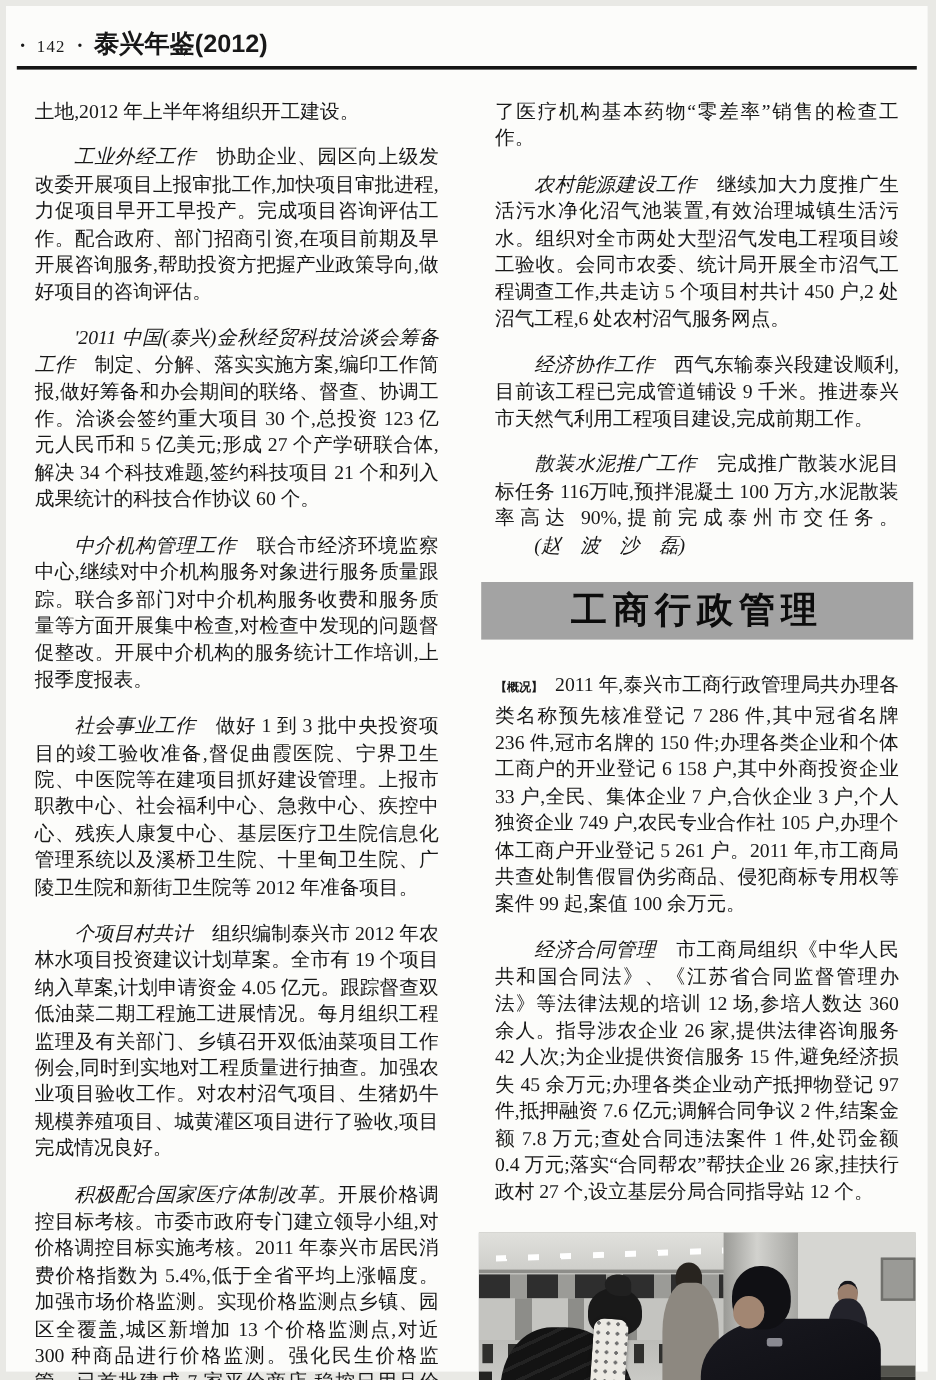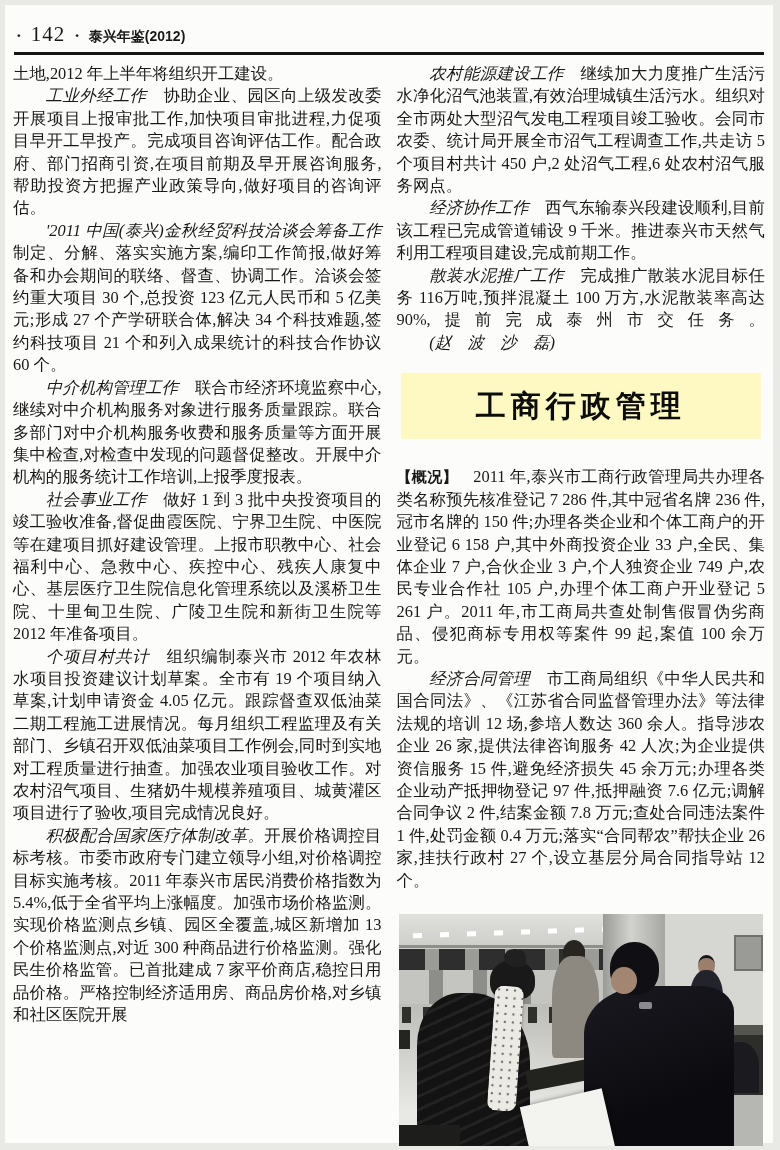--- a/index.html
+++ b/index.html
@@ -15,37 +15,37 @@
     position:absolute;left:5px;top:5px;width:768px;height:1138px;
     background:#fcfcfa;
     padding:17px 8px 0 8px;
     box-sizing:border-box;
   }
   .hdr{
     display:flex;align-items:baseline;gap:9px;
     font-size:17px;margin:0 0 5px 3px;
   }
   .hdr .dot{font-weight:bold;}
-  .hdr .pnum{font-size:21px;letter-spacing:1px;}
-  .hdr .btitle{font-family:"Liberation Sans","DejaVu Sans",sans-serif;font-weight:bold;font-size:14px;}
+  .hdr .pnum{font-size:14px;letter-spacing:1px;}
+  .hdr .btitle{font-family:"Liberation Sans","DejaVu Sans",sans-serif;font-weight:bold;font-size:21px;}
   .rule{height:3px;background:#151515;margin:0 1px 8px 1px;}
   .cols{display:flex;gap:15px;}
   .col{flex:1;font-size:16.4px;line-height:22.4px;text-align:justify;}
-  .col p{margin:0;text-indent:2em;}
+  .col p{margin:16px;text-indent:2em;}
   .col p.flush{text-indent:0;}
   .lead{font-style:italic;}
   .attribution{font-style:italic;margin-left:2em;white-space:nowrap;}
   .secbox{
-    height:66px;background:#fef9c3;
+    height:48px;background:#a3a3a3;
     margin:19px 4px 27px 4px;
     display:flex;align-items:center;justify-content:center;
     font-family:"Liberation Sans","DejaVu Sans",sans-serif;
     font-weight:bold;font-size:30px;letter-spacing:5px;color:#0c0c0c;
   }
-  .gk{font-weight:bold;font-style:normal;font-family:"Liberation Sans","DejaVu Sans",sans-serif;font-size:15px;}
+  .gk{font-weight:bold;font-style:normal;font-family:"Liberation Sans","DejaVu Sans",sans-serif;font-size:10px;}
   
   .photo{
     position:relative;margin:22px 2px 0 2px;height:232px;
     background:#b6b6b2;overflow:hidden;
   }
   .photo *{position:absolute;}
   .ph-ceiling{top:0;left:0;width:100%;height:20%;background:linear-gradient(#e0e0dc,#c6c6c2);}
   .ph-lights1{top:7%;left:4%;width:52%;height:5px;background:repeating-linear-gradient(90deg,#fff 0 9px,transparent 9px 27px);transform:rotate(-2deg);}
   .ph-lights2{top:3%;left:62%;width:36%;height:6px;background:repeating-linear-gradient(90deg,#fff 0 10px,transparent 10px 24px);}
   .ph-lights3{top:12%;left:70%;width:28%;height:5px;background:repeating-linear-gradient(90deg,#f4f4f0 0 8px,transparent 8px 22px);}
@@ -97,20 +97,21 @@
       <p class="flush"><span>土地,2012 年上半年将组织开工建设。</span></p>
       <p><span class="lead">工业外经工作　</span><span>协助企业、园区向上级发改委开展项目上报审批工作,加快项目审批进程,力促项目早开工早投产。完成项目咨询评估工作。配合政府、部门招商引资,在项目前期及早开展咨询服务,帮助投资方把握产业政策导向,做好项目的咨询评估。</span></p>
       <p><span class="lead">'2011 中国(泰兴)金秋经贸科技洽谈会筹备工作　</span><span>制定、分解、落实实施方案,编印工作简报,做好筹备和办会期间的联络、督查、协调工作。洽谈会签约重大项目 30 个,总投资 123 亿元人民币和 5 亿美元;形成 27 个产学研联合体,解决 34 个科技难题,签约科技项目 21 个和列入成果统计的科技合作协议 60 个。</span></p>
       <p><span class="lead">中介机构管理工作　</span><span>联合市经济环境监察中心,继续对中介机构服务对象进行服务质量跟踪。联合多部门对中介机构服务收费和服务质量等方面开展集中检查,对检查中发现的问题督促整改。开展中介机构的服务统计工作培训,上报季度报表。</span></p>
       <p><span class="lead">社会事业工作　</span><span>做好 1 到 3 批中央投资项目的竣工验收准备,督促曲霞医院、宁界卫生院、中医院等在建项目抓好建设管理。上报市职教中心、社会福利中心、急救中心、疾控中心、残疾人康复中心、基层医疗卫生院信息化管理系统以及溪桥卫生院、十里甸卫生院、广陵卫生院和新街卫生院等 2012 年准备项目。</span></p>
       <p><span class="lead">个项目村共计　</span><span>组织编制泰兴市 2012 年农林水项目投资建议计划草案。全市有 19 个项目纳入草案,计划申请资金 4.05 亿元。跟踪督查双低油菜二期工程施工进展情况。每月组织工程监理及有关部门、乡镇召开双低油菜项目工作例会,同时到实地对工程质量进行抽查。加强农业项目验收工作。对农村沼气项目、生猪奶牛规模养殖项目、城黄灌区项目进行了验收,项目完成情况良好。</span></p>
       <p><span class="lead">积极配合国家医疗体制改革。</span><span>开展价格调控目标考核。市委市政府专门建立领导小组,对价格调控目标实施考核。2011 年泰兴市居民消费价格指数为 5.4%,低于全省平均上涨幅度。加强市场价格监测。实现价格监测点乡镇、园区全覆盖,城区新增加 13 个价格监测点,对近 300 种商品进行价格监测。强化民生价格监管。已首批建成 7 家平价商店,稳控日用品价格。严格控制经济适用房、商品房价格,对乡镇和社区医院开展</span></p>
     </div>
 
     <div class="col">
+      <p class="flush"><span>了医疗机构基本药物“零差率”销售的检查工作。</span></p>
       <p><span class="lead">农村能源建设工作　</span><span>继续加大力度推广生活污水净化沼气池装置,有效治理城镇生活污水。组织对全市两处大型沼气发电工程项目竣工验收。会同市农委、统计局开展全市沼气工程调查工作,共走访 5 个项目村共计 450 户,2 处沼气工程,6 处农村沼气服务网点。</span></p>
       <p><span class="lead">经济协作工作　</span><span>西气东输泰兴段建设顺利,目前该工程已完成管道铺设 9 千米。推进泰兴市天然气利用工程项目建设,完成前期工作。</span></p>
       <p><span class="lead">散装水泥推广工作　</span><span>完成推广散装水泥目标任务 116万吨,预拌混凝土 100 万方,水泥散装率高达 90%,提前完成泰州市交任务。</span><span class="attribution">(赵　波　沙　磊)</span></p>
 
       <div class="secbox">
         <span>工商行政管理</span>
       </div>
 
       <p class="flush"><span class="gk">【概况】　</span><span>2011 年,泰兴市工商行政管理局共办理各类名称预先核准登记 7 286 件,其中冠省名牌 236 件,冠市名牌的 150 件;办理各类企业和个体工商户的开业登记 6 158 户,其中外商投资企业 33 户,全民、集体企业 7 户,合伙企业 3 户,个人独资企业 749 户,农民专业合作社 105 户,办理个体工商户开业登记 5 261 户。2011 年,市工商局共查处制售假冒伪劣商品、侵犯商标专用权等案件 99 起,案值 100 余万元。</span></p>
       <p><span class="lead">经济合同管理　</span><span>市工商局组织《中华人民共和国合同法》、《江苏省合同监督管理办法》等法律法规的培训 12 场,参培人数达 360 余人。指导涉农企业 26 家,提供法律咨询服务 42 人次;为企业提供资信服务 15 件,避免经济损失 45 余万元;办理各类企业动产抵押物登记 97 件,抵押融资 7.6 亿元;调解合同争议 2 件,结案金额 7.8 万元;查处合同违法案件 1 件,处罚金额 0.4 万元;落实“合同帮农”帮扶企业 26 家,挂扶行政村 27 个,设立基层分局合同指导站 12 个。</span></p>

